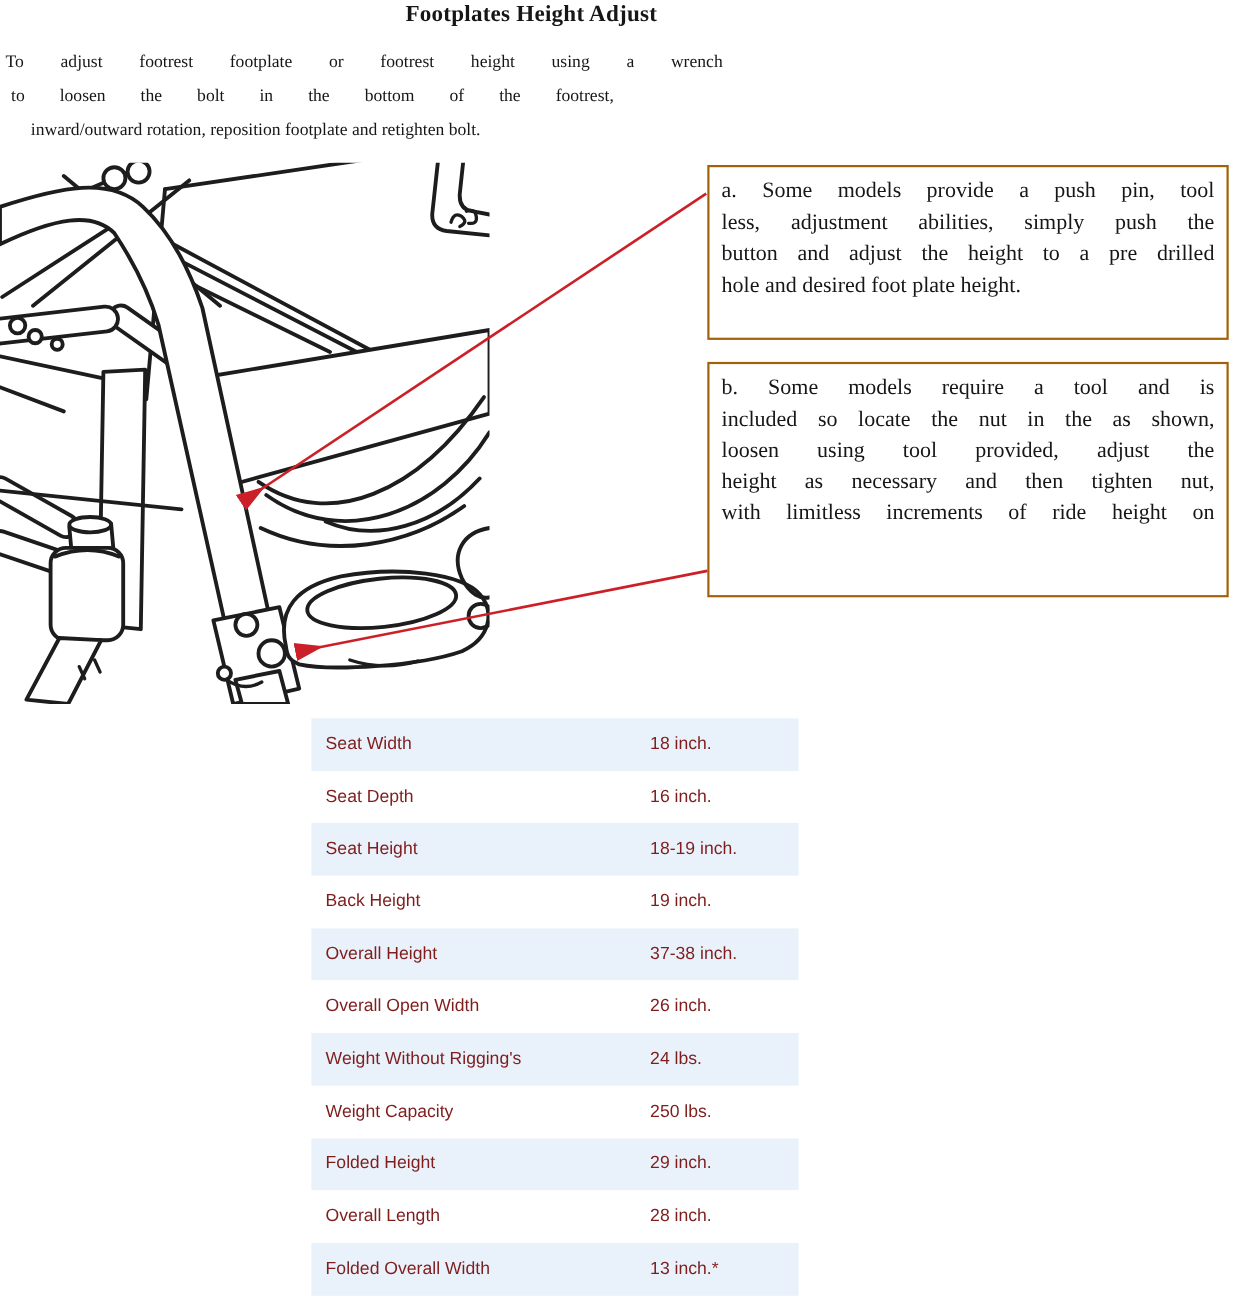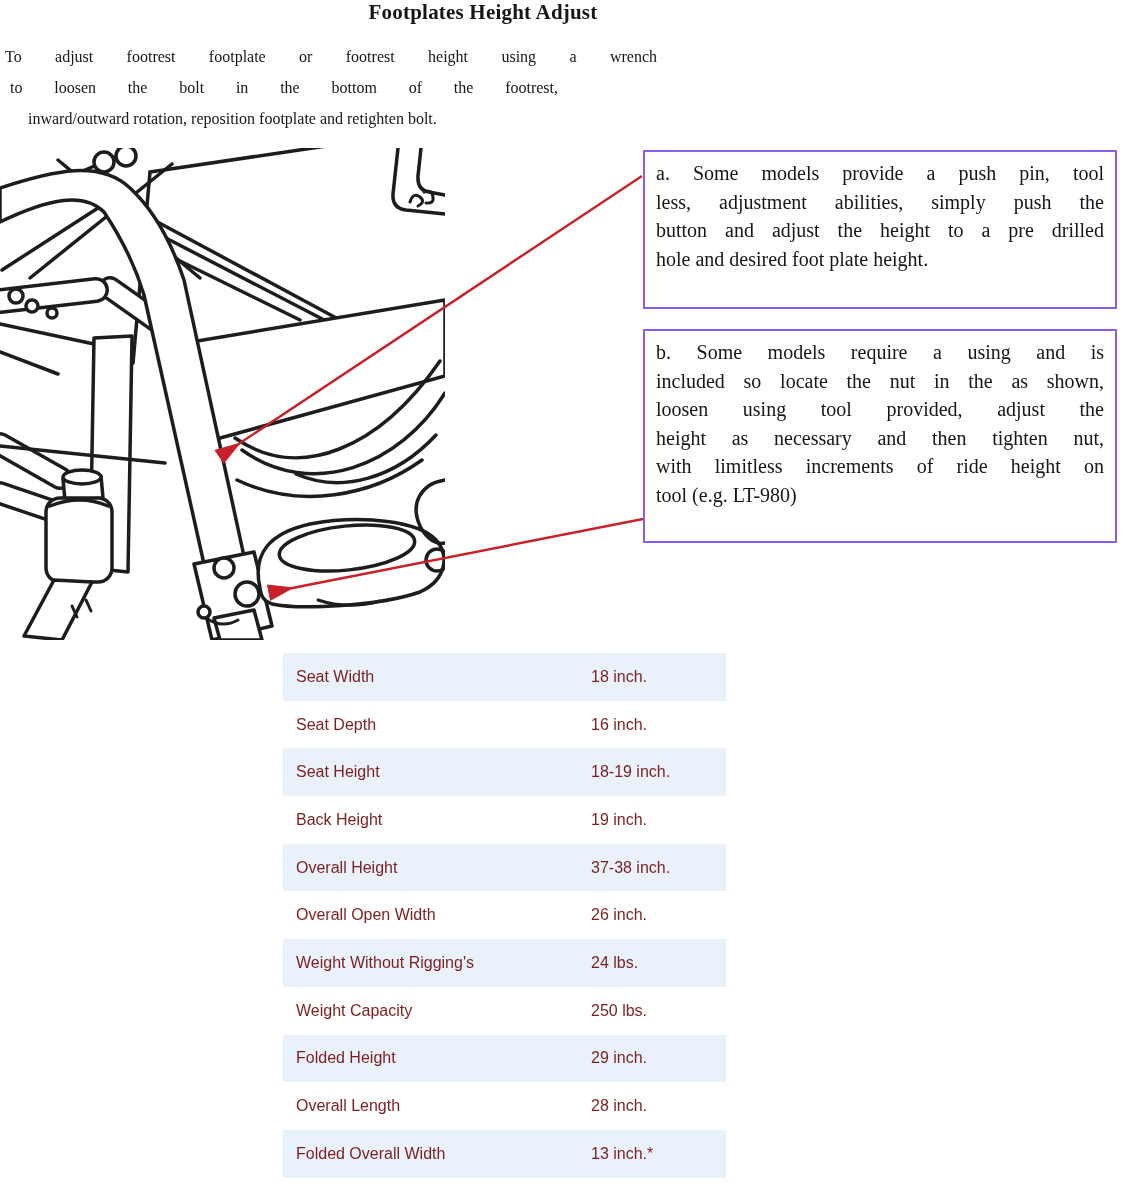--- a/index.html
+++ b/index.html
@@ -41,21 +41,21 @@
     left:0px;
     top:148px;
     width:445px;
     height:492px;
   }
 
   .callout{
     position:absolute;
     left:643px;
     width:474px;
-    border:2px solid #8b5cf6;
+    border:2px solid #a16207;
     box-sizing:border-box;
     background:#ffffff;
     padding:7px 11px;
     font-size:20px;
     line-height:28.5px;
   }
   .callout-a{top:150px;height:159px;}
   .callout-b{top:329px;height:214px;}
   .cline{text-align:justify;text-align-last:justify;}
   .cline.last{text-align:left;text-align-last:left;}
@@ -175,26 +175,25 @@
   </svg>
 
   <div class="callout callout-a">
     <div class="cline">a. Some models provide a push pin, tool</div>
     <div class="cline">less, adjustment abilities, simply push the</div>
     <div class="cline">button and adjust the height to a pre drilled</div>
     <div class="cline last">hole and desired foot plate height.</div>
   </div>
 
   <div class="callout callout-b">
-    <div class="cline">b. Some models require a using and is</div>
+    <div class="cline">b. Some models require a tool and is</div>
     <div class="cline">included so locate the nut in the as shown,</div>
     <div class="cline">loosen using tool provided, adjust the</div>
     <div class="cline">height as necessary and then tighten nut,</div>
     <div class="cline">with limitless increments of ride height on</div>
-    <div class="cline last">tool (e.g. LT-980)</div>
   </div>
 
   <svg class="arrows" viewBox="0 0 1130 1195" xmlns="http://www.w3.org/2000/svg">
     <defs>
       <marker id="arrowhead" markerWidth="11" markerHeight="8" refX="9.5" refY="3.5" orient="auto">
         <path d="M11,0 L0,3.5 L11,7 Z" fill="#cb2028"></path>
       </marker>
     </defs>
     <line x1="642" y1="176" x2="222" y2="455" stroke="#cb2028" stroke-width="2.4" marker-end="url(#arrowhead)"></line>
     <line x1="643" y1="519" x2="272" y2="592" stroke="#cb2028" stroke-width="2.4" marker-end="url(#arrowhead)"></line>

